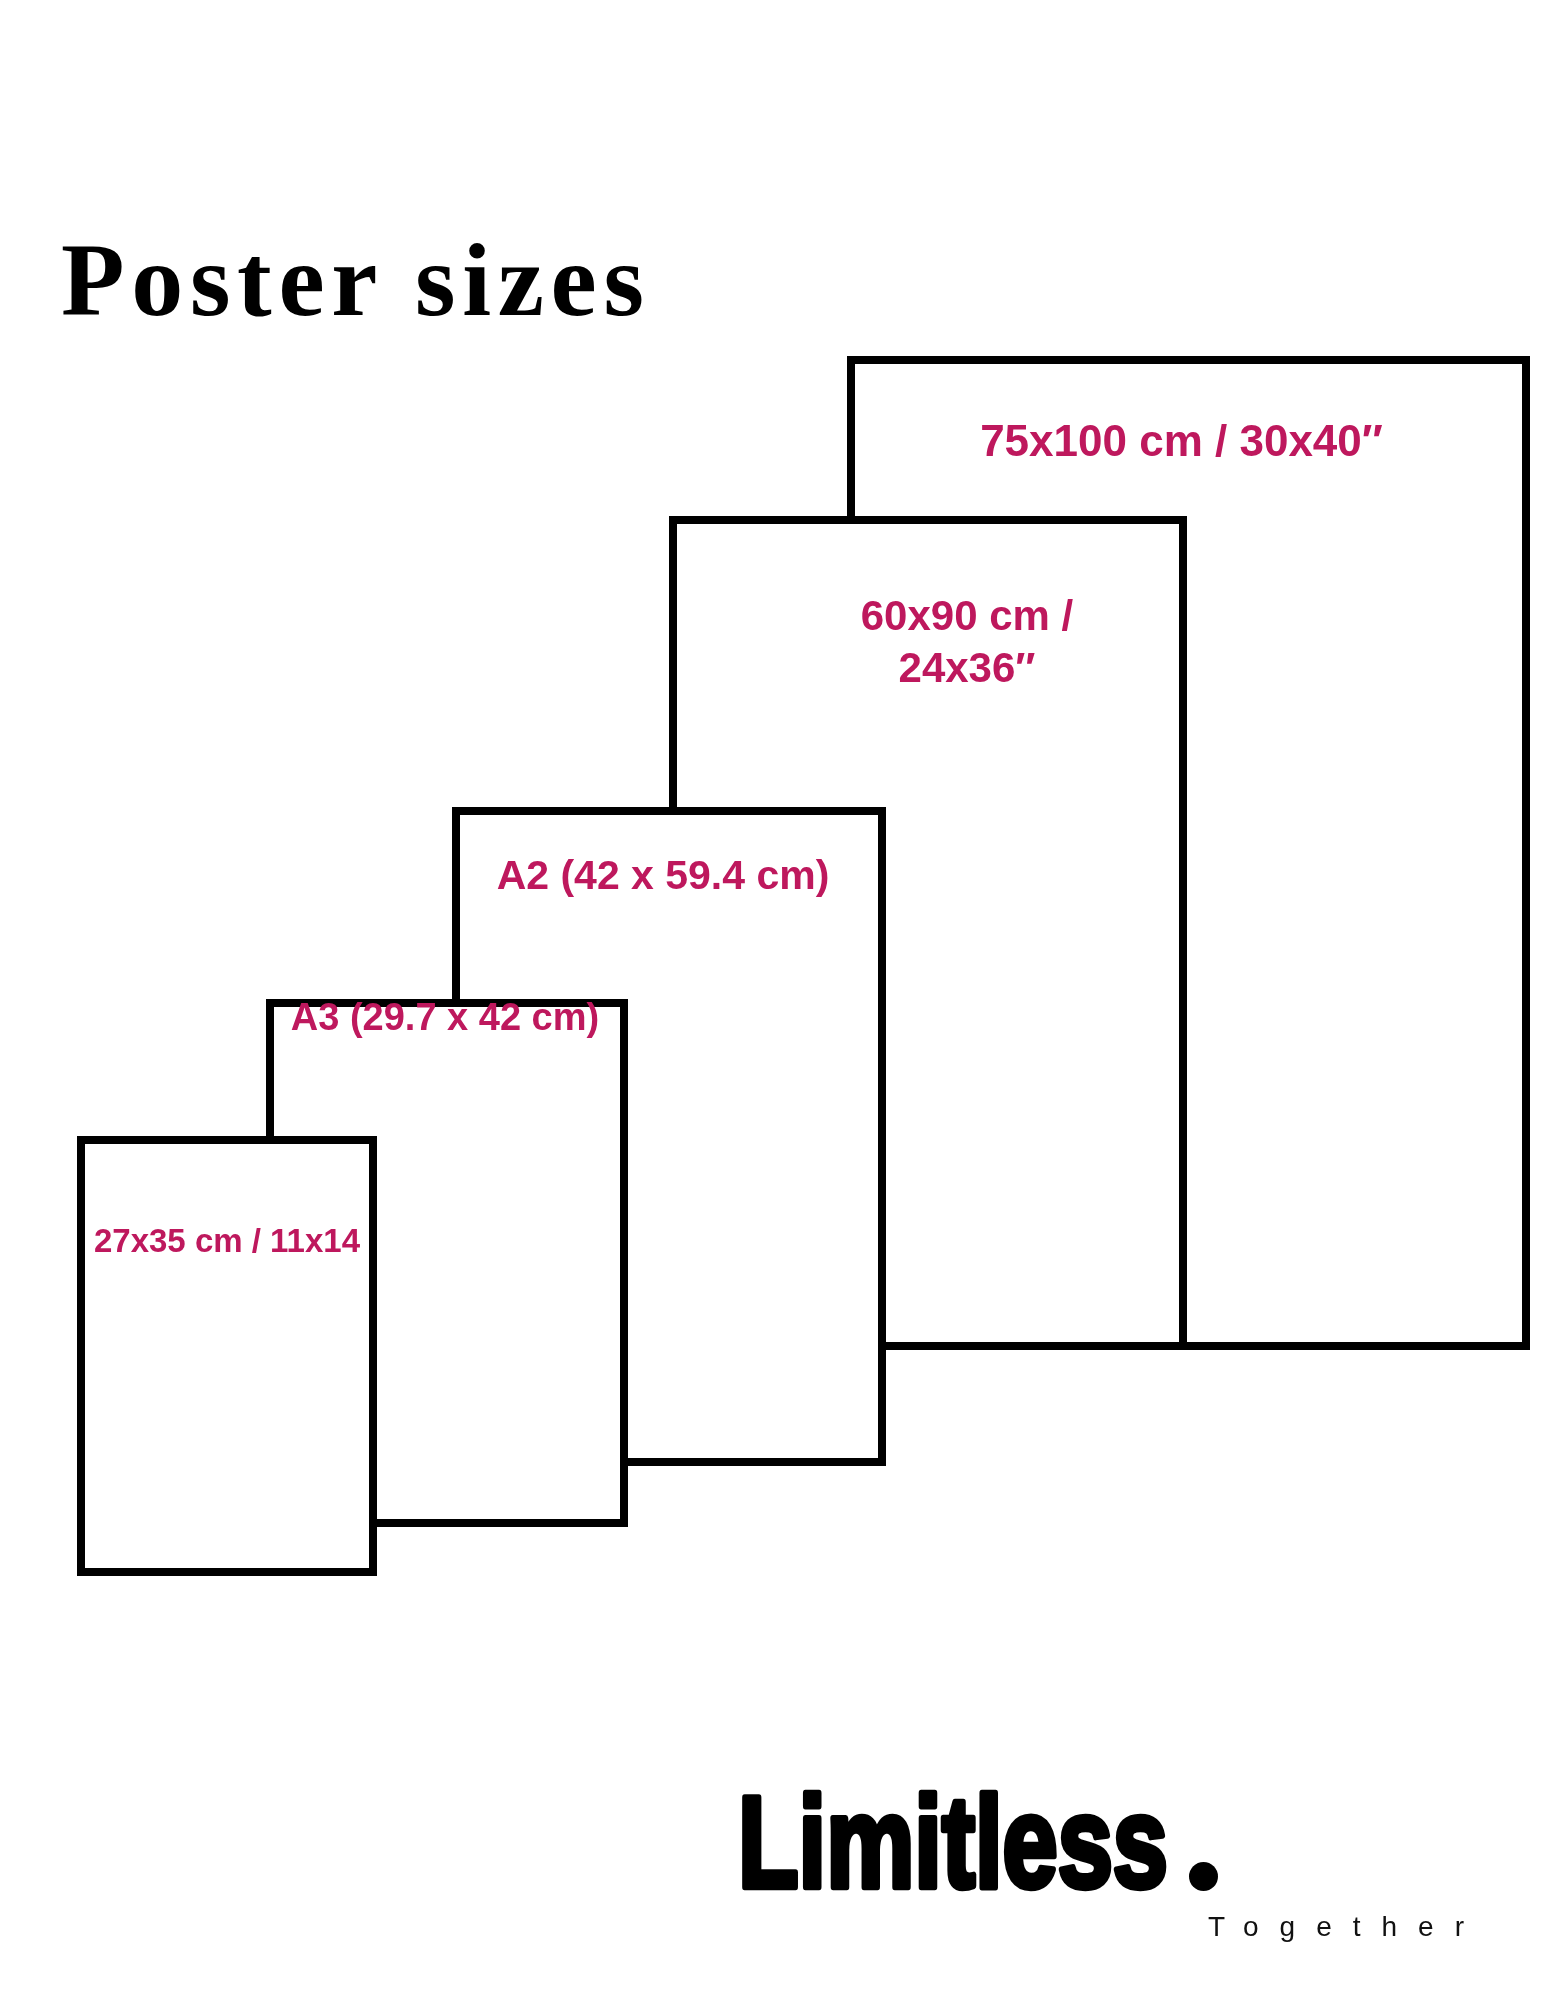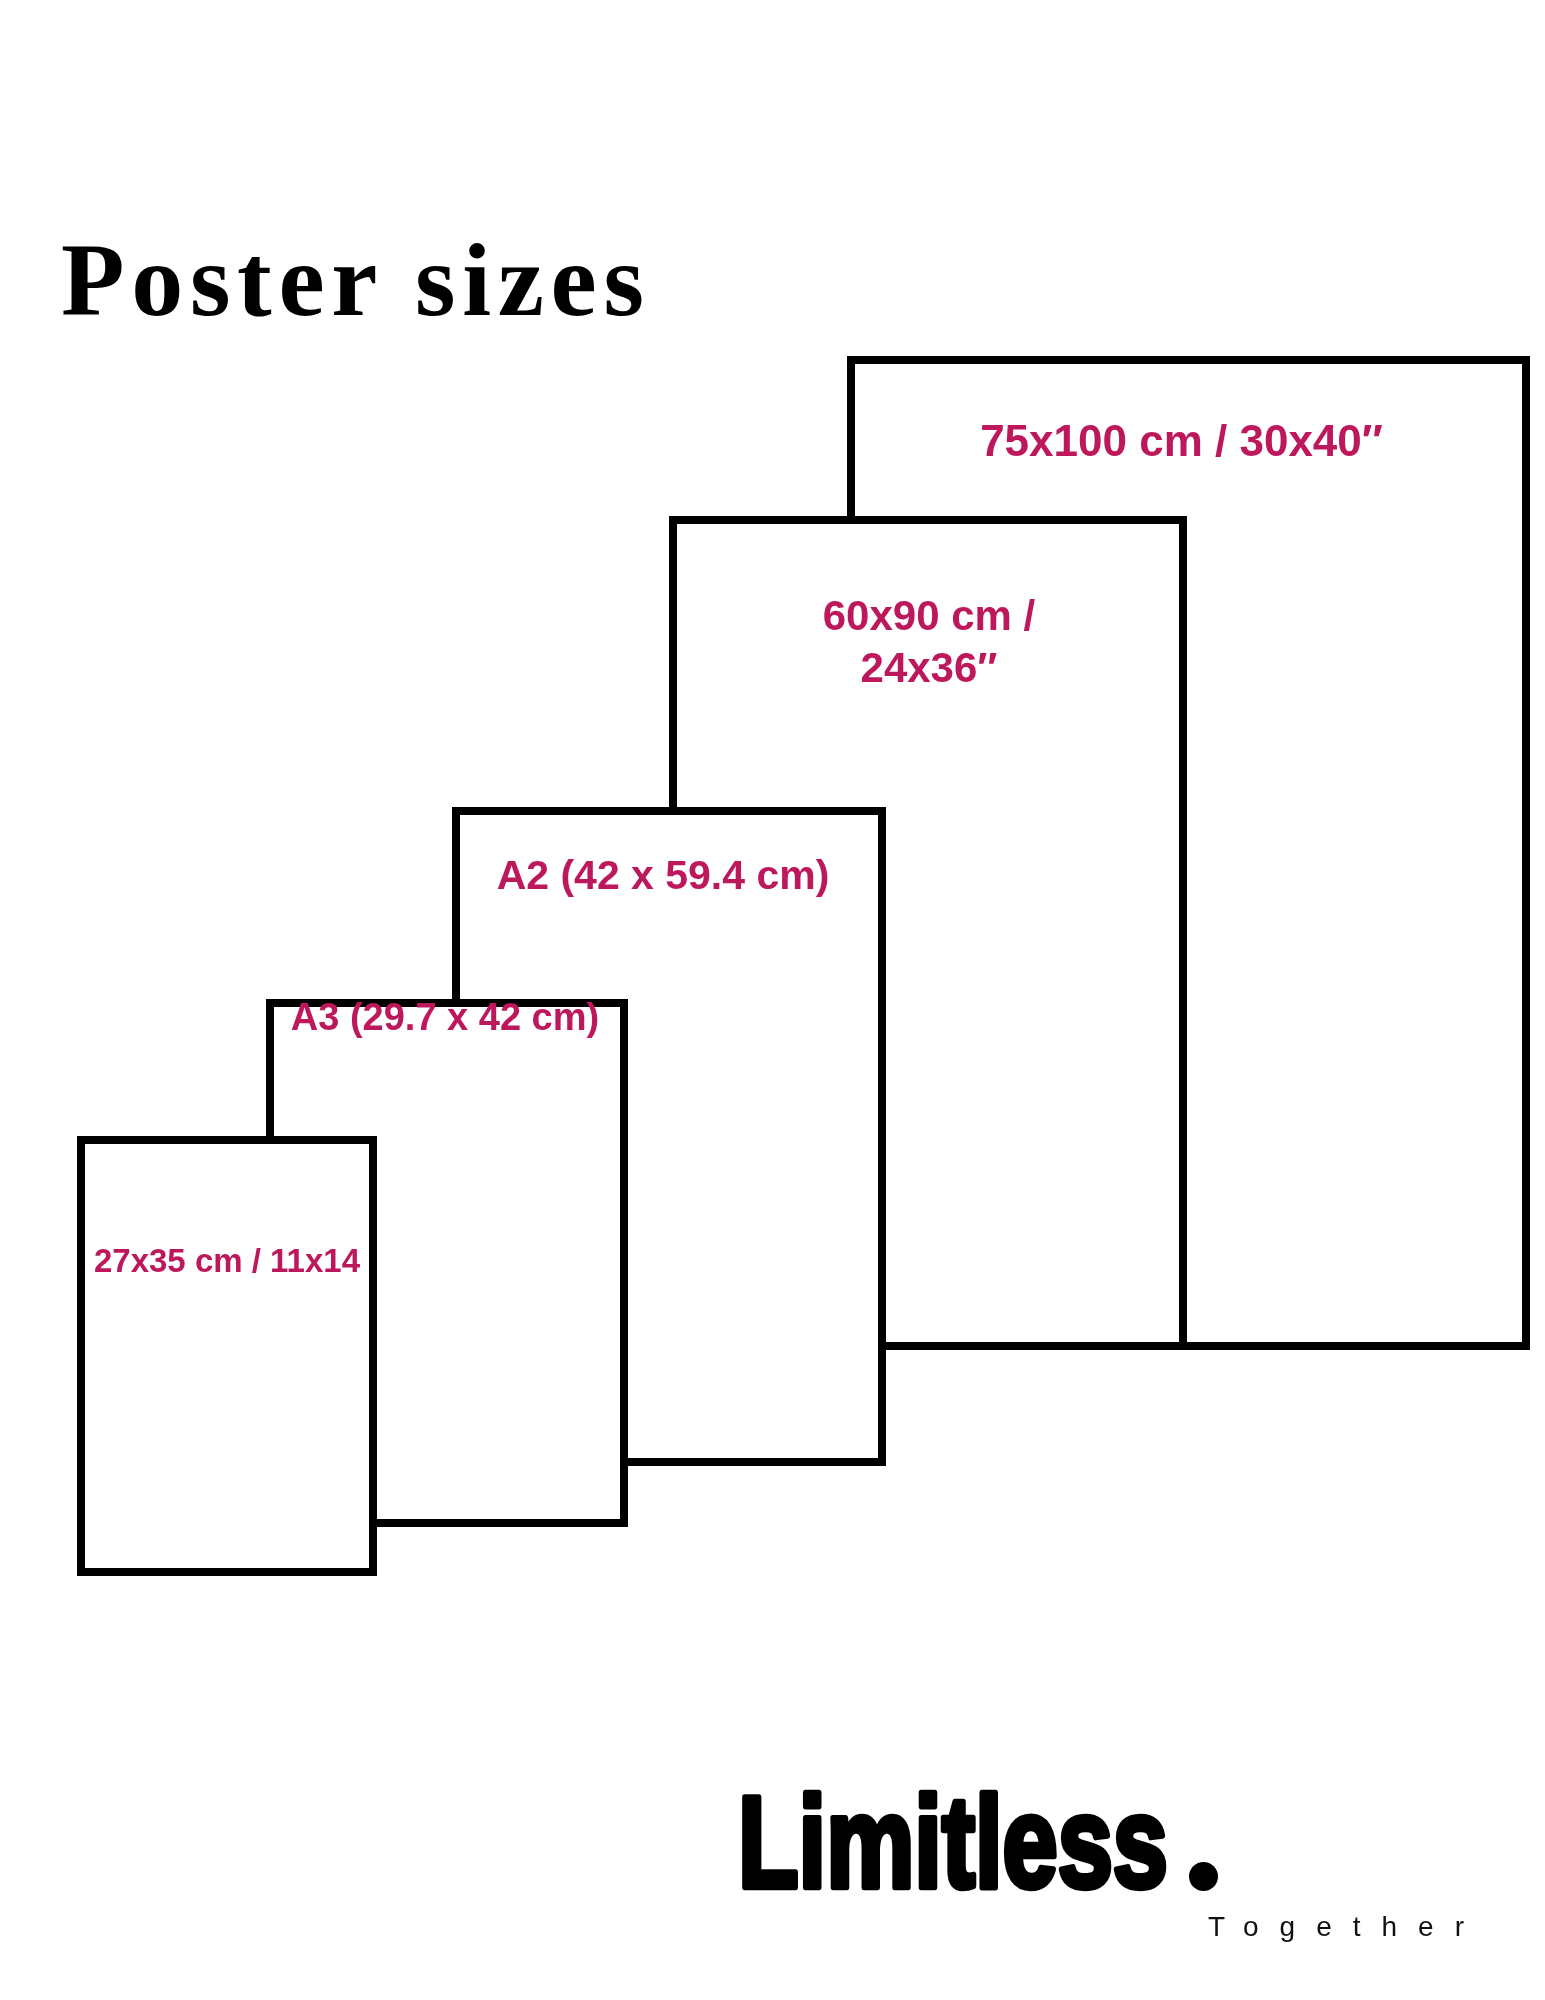--- a/index.html
+++ b/index.html
@@ -19,27 +19,27 @@
   <div class="rect" id="r2" style="left:669px;top:516px;width:518px;height:834px;"></div>
 
   <div class="rect" id="r3" style="left:452px;top:807px;width:434px;height:659px;"></div>
 
   <div class="rect" id="r4" style="left:266px;top:999px;width:362px;height:528px;"></div>
 
   <div class="rect" id="r5" style="left:77px;top:1136px;width:300px;height:440px;"></div>
 
   <div class="lbl" id="l1" style="left:840px;width:683px;top:416px;font-size:44px;">75x100 cm / 30x40″</div>
 
-  <div class="lbl" id="l2" style="left:670px;width:518px;top:590px;font-size:42px;line-height:52px;">60x90 cm /<br>24x36″</div>
+  <div class="lbl" id="l2" style="left:708px;width:518px;top:590px;font-size:42px;line-height:52px;">60x90 cm /<br>24x36″</div>
 
   <div class="lbl" id="l3" style="left:446px;width:434px;top:852px;font-size:41px;">A2 (42 x 59.4 cm)</div>
 
   <div class="lbl" id="l4" style="left:264px;width:362px;top:996px;font-size:38px;">A3 (29.7 x 42 cm)</div>
 
-  <div class="lbl" id="l5" style="left:77px;width:300px;top:1222px;font-size:33px;margin-top:20px;">27x35 cm / 11x14</div>
+  <div class="lbl" id="l5" style="left:77px;width:300px;top:1222px;font-size:33px;">27x35 cm / 11x14</div>
 
   <svg id="logo" style="position:absolute;left:0px;top:1700px;" width="1545" height="300">
     <text x="738" y="187" font-family="Liberation Sans" font-weight="bold" font-size="130" textLength="430" lengthAdjust="spacingAndGlyphs" fill="#000" stroke="#000" stroke-width="6.5" stroke-linejoin="round">Limitless</text>
   </svg>
 
   <div id="dot" style="position:absolute;left:1189px;top:1862px;width:29px;height:29px;border-radius:50%;background:#000;"></div>
 
   <div id="together" style="position:absolute;left:1208px;top:1911px;font-size:28px;font-weight:normal;color:#111;letter-spacing:21px;white-space:nowrap;">Together</div>
 </div>
 

